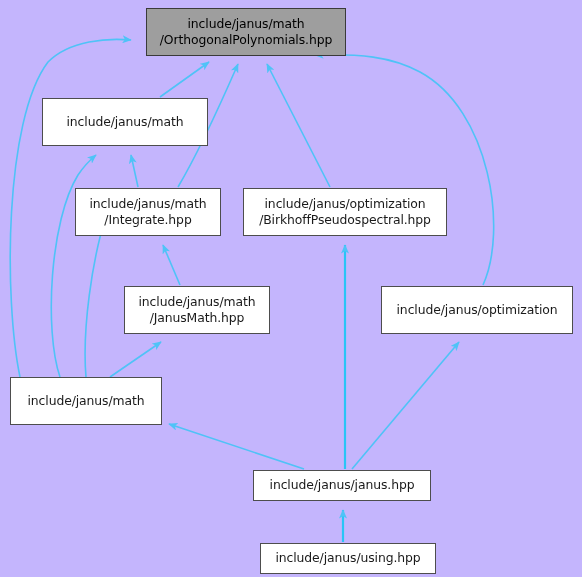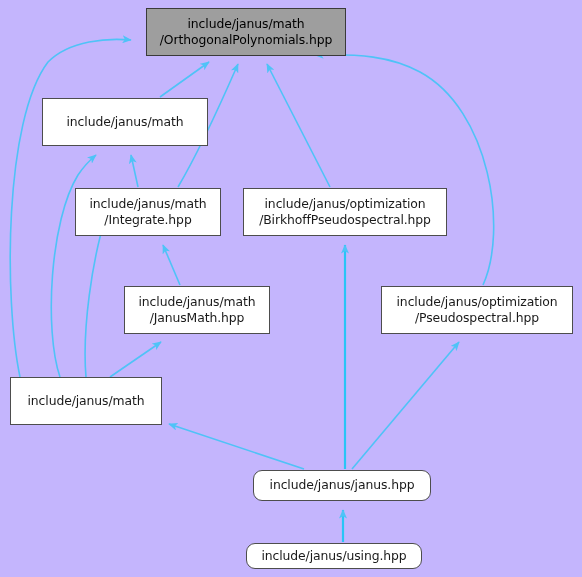--- a/index.html
+++ b/index.html
@@ -41,21 +41,21 @@
   }
   .node.current {
     background: #9e9e9e;
     border-color: #3a3a3a;
     color: #000000;
   }
   .node .ln {
     display: block;
     pointer-events: none;
   }
-  .node.single { line-height: 1.0; border-radius: 9px; }
+  .node.single { line-height: 1.0; }
 </style>
 </head>
 <body>
 
 <div id="graph-root">
 
   <svg id="edge-layer" viewBox="0 0 582 577" xmlns="http://www.w3.org/2000/svg">
     <defs>
       <marker id="ah" markerWidth="10" markerHeight="8" refX="8.6" refY="4" orient="auto" markerUnits="userSpaceOnUse">
         <path d="M0,0 L9.4,4 L0,8 L2.4,4 Z" fill="#4fc3f7"></path>
@@ -110,28 +110,27 @@
     <span class="ln">/BirkhoffPseudospectral.hpp</span>
   </div>
 
   <div class="node" id="n4" style="left: 124px; top: 286px; width: 146px; height: 48px;">
     <span class="ln">include/janus/math</span>
     <span class="ln">/JanusMath.hpp</span>
   </div>
 
   <div class="node" id="n5" style="left: 381px; top: 286px; width: 192px; height: 48px;">
     <span class="ln">include/janus/optimization</span>
-    <span class="ln">/Pseudospectral.hpp</span>
   </div>
 
   <div class="node" id="n6" style="left: 10px; top: 377px; width: 152px; height: 48px;">
     <span class="ln">include/janus/math</span>
   </div>
 
   <div class="node single" id="n7" style="left: 253px; top: 470px; width: 178px; height: 31px;">
     <span class="ln">include/janus/janus.hpp</span>
   </div>
 
-  <div class="node single" id="n8" style="left: 246px; top: 543px; width: 176px; height: 26px;">
+  <div class="node single" id="n8" style="left: 260px; top: 543px; width: 176px; height: 31px;">
     <span class="ln">include/janus/using.hpp</span>
   </div>
 
 </div>
 
 </body></html>

